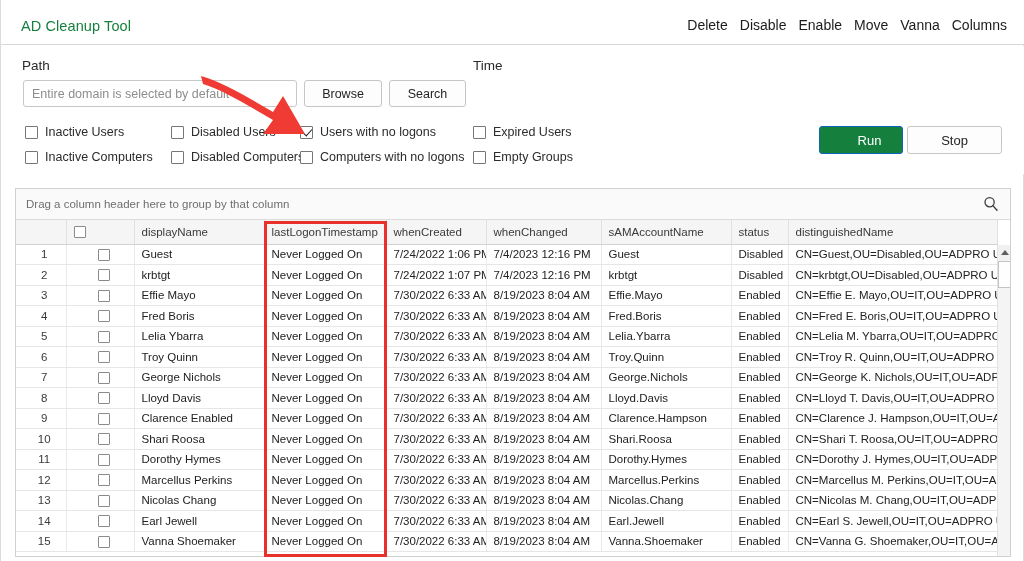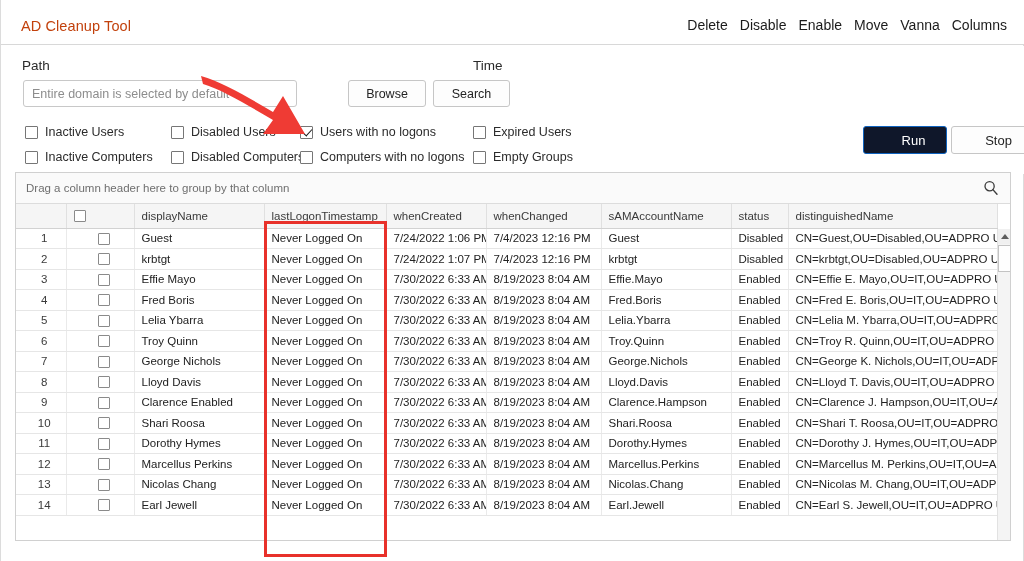--- a/index.html
+++ b/index.html
@@ -22,21 +22,21 @@
 
   
   .titlebar {
     position: absolute; left: 0; top: 0;
     width: 1024px; height: 45px;
     background: #ffffff;
     border-bottom: 1px solid #d8d8d8;
   }
   .app-title {
     position: absolute; left: 20px; top: 18px;
-    font-size: 14.5px; color: #c2410c;
+    font-size: 14.5px; color: #15803d;
     letter-spacing: .1px;
   }
   .nav {
     position: absolute; right: 18px; top: 17px;
     display: flex; gap: 12px; align-items: baseline;
   }
   .nav-item {
     font-size: 14px; color: #1b1b1b;
     cursor: pointer; white-space: nowrap;
   }
@@ -65,28 +65,28 @@
   }
   .path-input::placeholder { color: #8d8d8d; }
 
   .btn {
     position: absolute; height: 27px;
     border: 1px solid #c6c6c6; border-radius: 3px;
     background: #fdfdfd;
     font-family: "Liberation Sans", sans-serif;
     font-size: 12.5px; color: #242424;
     cursor: pointer;
-    display: flex; align-items: center; justify-content: center; margin-left: 44px;
+    display: flex; align-items: center; justify-content: center;
   }
   .btn-browse { left: 303px; top: 34px; width: 78px; }
   .btn-search { left: 388px; top: 34px; width: 77px; }
   .btn-time   { left: 472px; top: 34px; width: 104px; }
   .btn-run {
     left: 818px; top: 80px; width: 84px; height: 28px;
-    background: #0f172a; border: 1px solid #0f63bf; color: #fff;
+    background: #15803d; border: 1px solid #0f63bf; color: #fff;
     font-size: 13px;
     padding-left: 17px;
   }
   .btn-stop {
     left: 906px; top: 80px; width: 95px; height: 28px;
     font-size: 13px;
   }
 
   
   .cbrow { position: absolute; left: 0; width: 1024px; height: 22px; }
@@ -109,21 +109,21 @@
     transform: rotate(42deg);
   }
   .cb .txt { font-size: 12.5px; color: #2b2b2b; }
   .c1 { left: 24px; }
   .c2 { left: 170px; }
   .c3 { left: 299px; }
   .c4 { left: 472px; }
 
   
   .grid-panel {
-    position: absolute; left: 14px; top: 172px;
+    position: absolute; left: 14px; top: 188px;
     width: 996px; height: 369px;
     background: #fff;
     border: 1px solid #d0d0d0;
     overflow: hidden;
   }
   .group-bar {
     position: relative;
     height: 31px; width: 100%;
     background: #fafafa;
     border-bottom: 1px solid #dcdcdc;
@@ -497,20 +497,31 @@
               <td class="rownum">14</td>
               <td class="cbcell"><span class="gbox"></span></td>
               <td>Earl Jewell</td>
               <td>Never Logged On</td>
               <td>7/30/2022 6:33 AM</td>
               <td>8/19/2023 8:04 AM</td>
               <td>Earl.Jewell</td>
               <td>Enabled</td>
               <td>CN=Earl S. Jewell,OU=IT,OU=ADPRO U</td>
             </tr>
+            <tr>
+              <td class="rownum">15</td>
+              <td class="cbcell"><span class="gbox"></span></td>
+              <td>Vanna Shoemaker</td>
+              <td>Never Logged On</td>
+              <td>7/30/2022 6:33 AM</td>
+              <td>8/19/2023 8:04 AM</td>
+              <td>Vanna.Shoemaker</td>
+              <td>Enabled</td>
+              <td>CN=Vanna G. Shoemaker,OU=IT,OU=A</td>
+            </tr>
           </tbody>
       </table>
 
       <div class="vscroll">
         <div class="vs-up"></div>
         <div class="vs-thumb"></div>
       </div>
 
     </div>
   </div>

